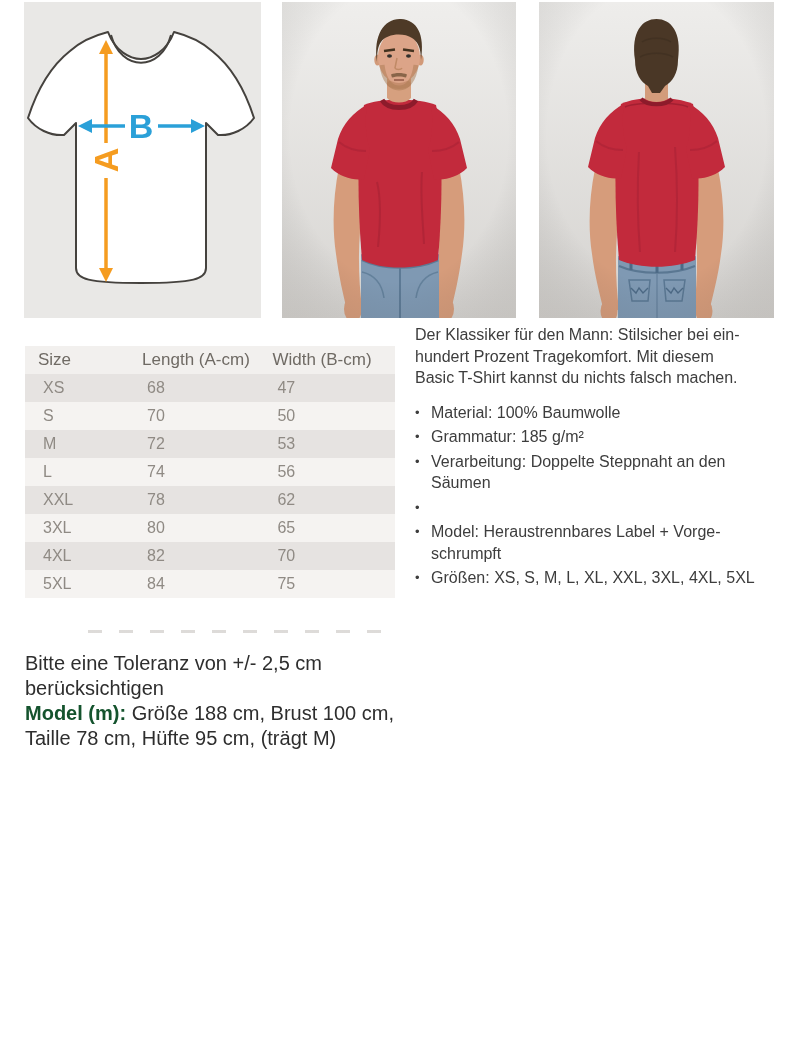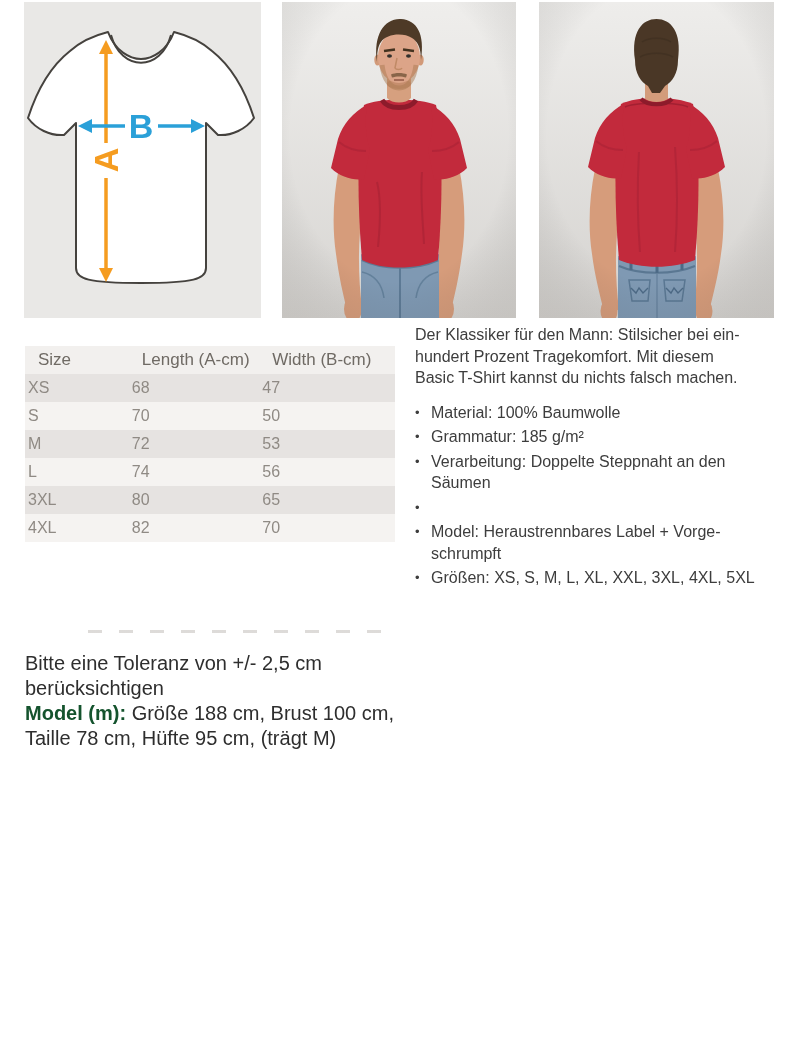--- a/index.html
+++ b/index.html
@@ -10,21 +10,21 @@
   #diagram-box{left:24px;width:237px;}
   #front-box{left:282px;width:234px;}
   #back-box{left:539px;width:235px;}
   .img-box svg{display:block;}
 
   
   table#size-table{position:absolute;left:25px;top:346px;width:370px;
     border-spacing:0;border-collapse:collapse;font-size:16px;}
   #size-table th{height:28px;text-align:left;padding:0 0 0 13px;
     font-weight:400;font-size:17px;color:#6f6a64;background:#f2f0ee;}
-  #size-table td{height:28px;padding:0 0 0 3px;color:#8f8a84;margin-top:24px;}
+  #size-table td{height:28px;padding:0 0 0 18px;color:#8f8a84;margin-top:24px;}
   #size-table th:nth-child(1){width:102px;}
   #size-table th:nth-child(2){width:130px;}
   #size-table th:nth-child(3){width:138px;}
   #size-table tbody tr:nth-child(odd) td{background:#e6e3e1;}
   #size-table tbody tr:nth-child(even) td{background:#f5f3f1;}
 
   
   #cropped-row{position:absolute;left:88px;top:630px;width:300px;height:3px;
     background:repeating-linear-gradient(90deg,#d2cfcc 0 14px,transparent 14px 31px);
     opacity:.75;}
@@ -202,28 +202,38 @@
       <td>M</td>
       <td>72</td>
       <td>53</td>
     </tr>
     <tr>
       <td>L</td>
       <td>74</td>
       <td>56</td>
     </tr>
     <tr>
+      <td>XXL</td>
+      <td>78</td>
+      <td>62</td>
+    </tr>
+    <tr>
       <td>3XL</td>
       <td>80</td>
       <td>65</td>
     </tr>
     <tr>
       <td>4XL</td>
       <td>82</td>
       <td>70</td>
+    </tr>
+    <tr>
+      <td>5XL</td>
+      <td>84</td>
+      <td>75</td>
     </tr>
   </tbody>
 </table>
 
 <div id="cropped-row"></div>
 
 <div id="description">
   <p class="intro">Der Klassiker für den Mann: Stilsicher bei ein-
 hundert Prozent Tragekomfort. Mit diesem
 Basic T-Shirt kannst du nichts falsch machen.</p>

